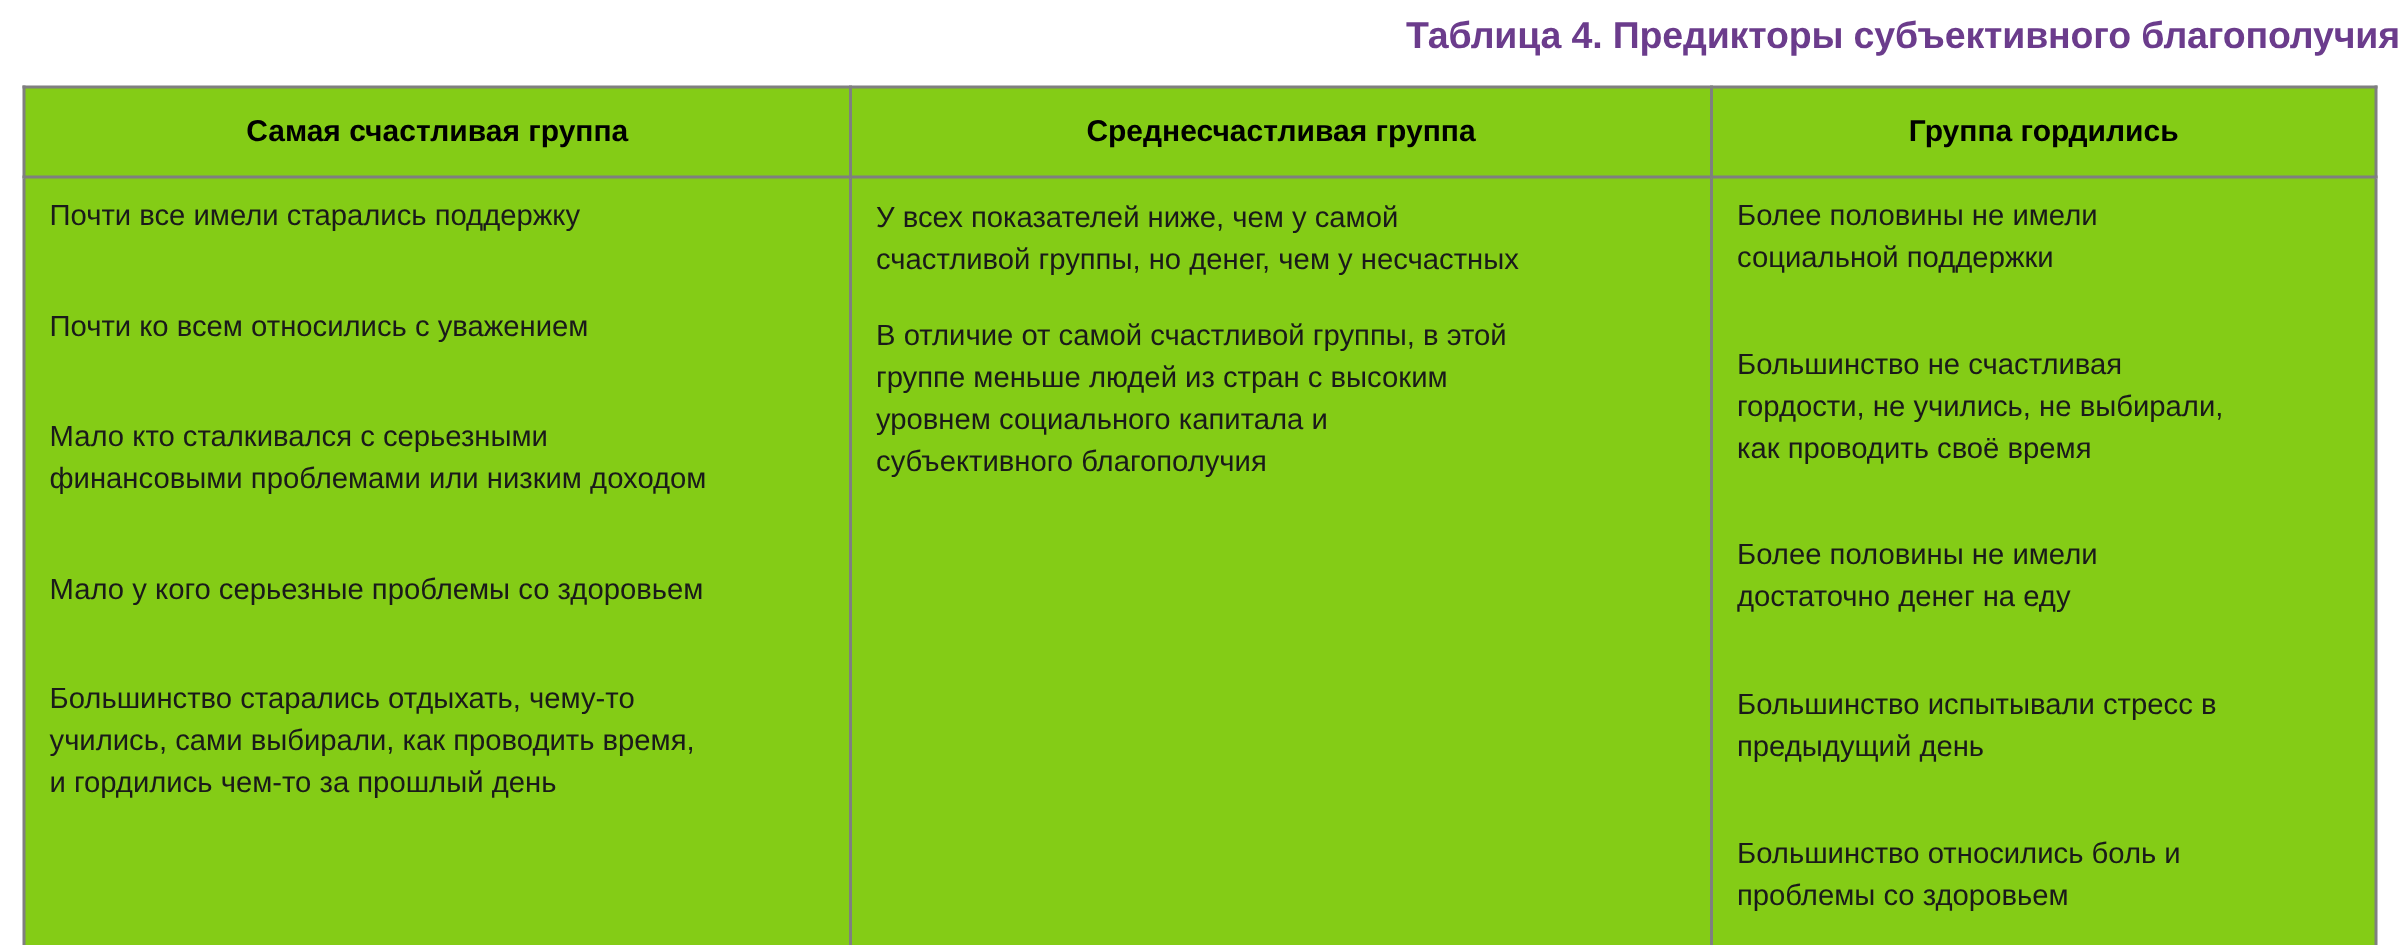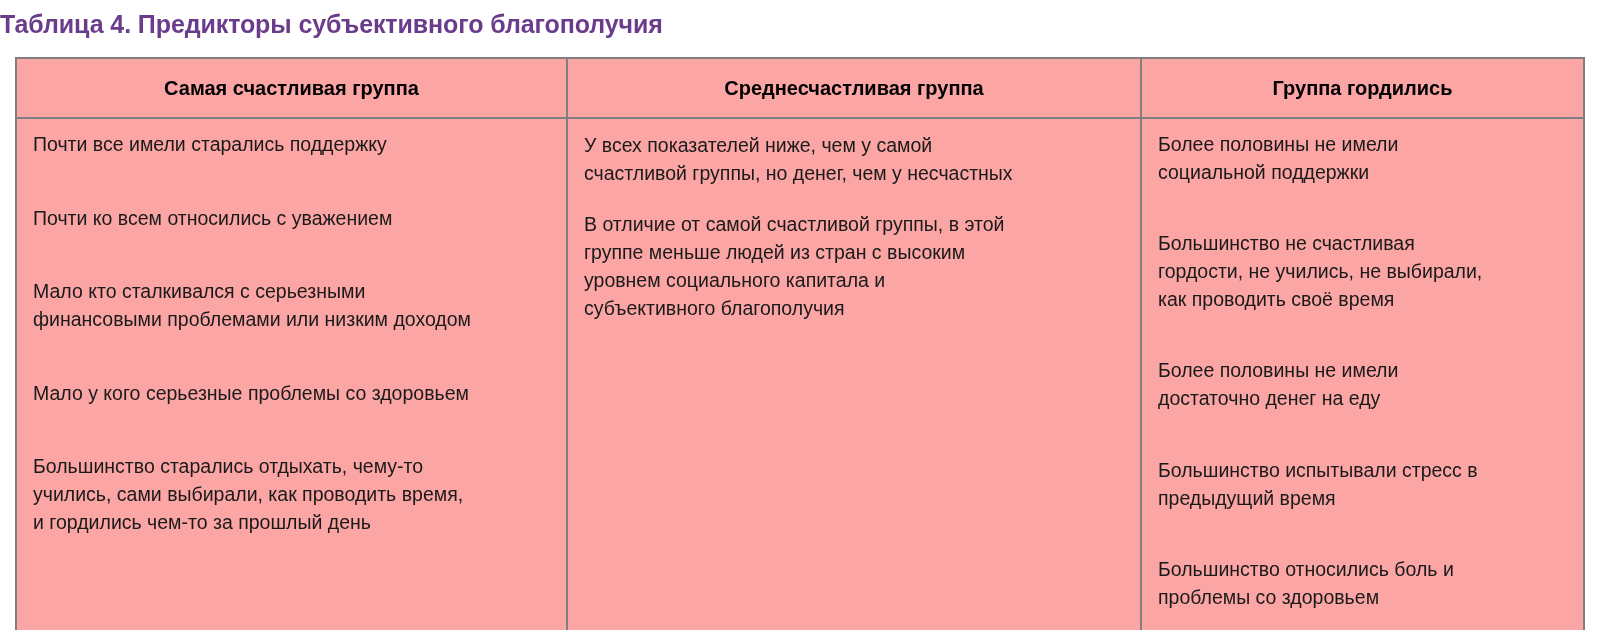--- a/index.html
+++ b/index.html
@@ -19,21 +19,21 @@
   .page {
     position: relative;
     width: 1600px;
     height: 630px;
     box-sizing: border-box;
   }
 
   
   .table-title {
     width: 1600px;
-    text-align: left;
+    text-align: right;
     font-size: 25px;
     font-weight: bold;
     color: #6b3c8c;
     letter-spacing: -0.1px;
     padding-top: 9px;
     line-height: 1.2;
     white-space: nowrap;
   }
 
   
@@ -47,21 +47,21 @@
   table.predictors {
     border-collapse: collapse;
     table-layout: fixed;
     width: 1568px;
     background: #ffffff;
   }
 
   table.predictors th,
   table.predictors td {
     border: 2px solid #7f7f7f;
-    background: #fca5a5;
+    background: #84cc16;
     vertical-align: top;
   }
 
   table.predictors th {
     height: 58px;
     text-align: center;
     vertical-align: middle;
     font-size: 20px;
     font-weight: bold;
     color: #000000;
@@ -153,21 +153,21 @@
           <td class="col-unhappy">
             <ul class="items">
               <li>Более половины не имели
 социальной поддержки</li>
               <li>Большинство не счастливая
 гордости, не учились, не выбирали,
 как проводить своё время</li>
               <li>Более половины не имели
 достаточно денег на еду</li>
               <li>Большинство испытывали стресс в
-предыдущий время</li>
+предыдущий день</li>
               <li>Большинство относились боль и
 проблемы со здоровьем</li>
             </ul>
           </td>
 
         </tr>
       </tbody>
     </table>
   </div>
 

